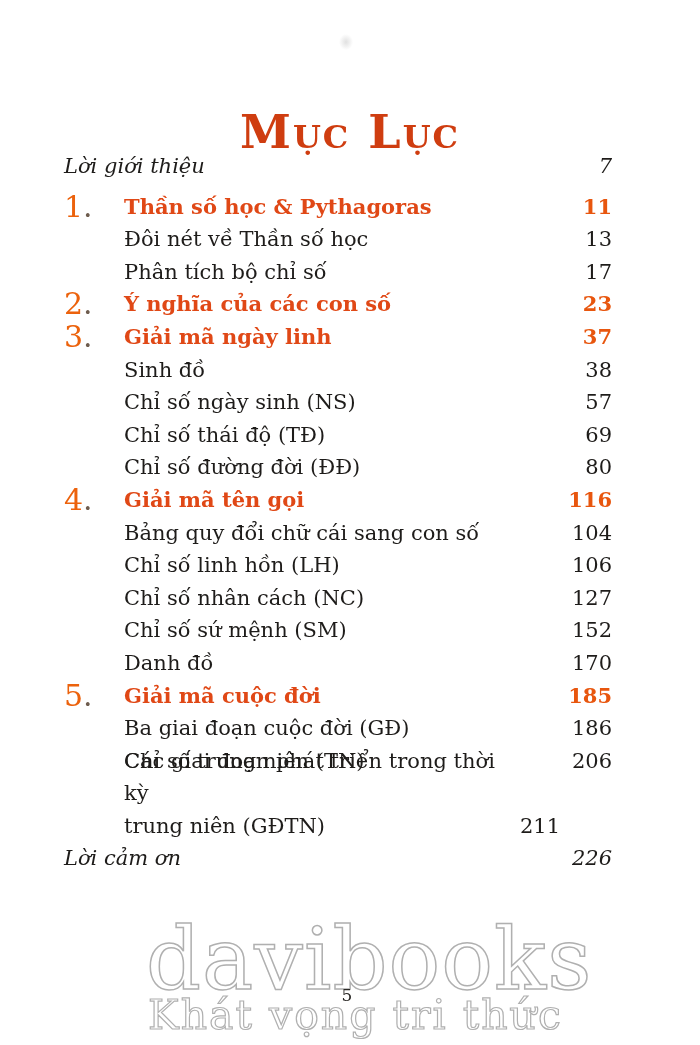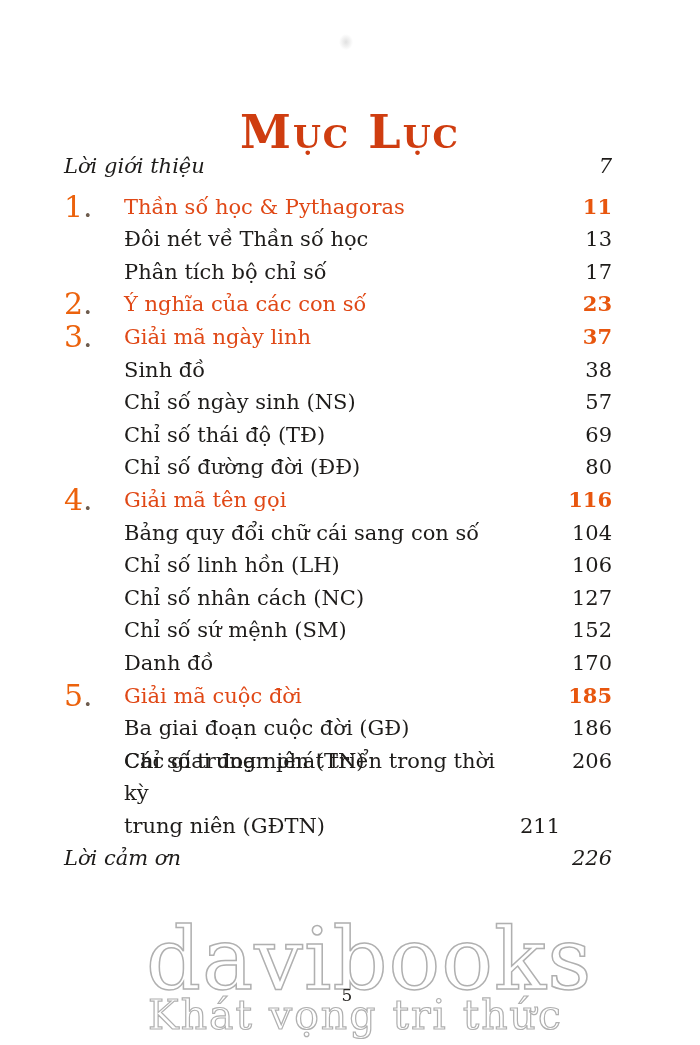--- a/index.html
+++ b/index.html
@@ -52,21 +52,21 @@
   .row.chapter:nth-child(2) { margin-top: 8px; }
   .row.chapter .numbox {
     flex: 0 0 60px;
     font-size: 30px;
     line-height: 32.6px;
     font-weight: 400;
   }
   .row.chapter .numbox .num { color: var(--c-chapnum, #ec620c); }
   .row.chapter .numbox .dot { color: #6e5c4e; }
   .row.chapter .label {
-    font-weight: 400;
+    font-weight: 700;
     color: var(--c-chapter, #e04816);
   }
   .row.chapter .pagenum {
     font-weight: 700;
     color: var(--c-accentpage, #e8560e);
   }
 
   .row.section-wrap { height: 65.2px; align-items: flex-end; }
   .row.section-wrap .label { max-width: 390px; }
 

